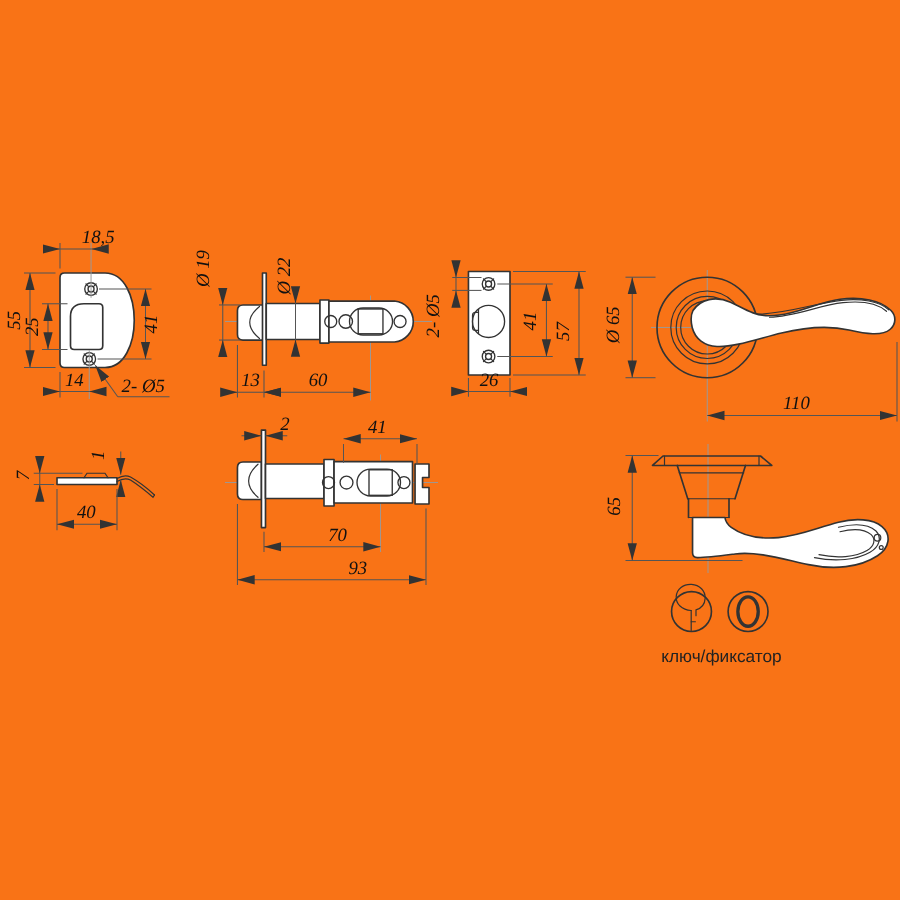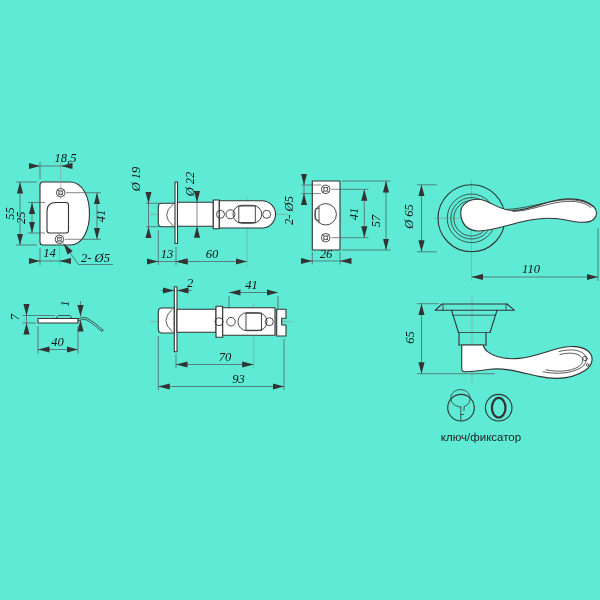--- a/index.html
+++ b/index.html
@@ -1,16 +1,16 @@
 <!DOCTYPE html>
 <html><head>
 <meta charset="utf-8">
 <style>
   html,body{margin:0;padding:0;background:#fff;}
-  .stage{width:600px;height:600px;background:#5eead4;position:relative;font-family:"Liberation Sans",sans-serif;}
+  .stage{width:600px;height:600px;background:#f97316;position:relative;font-family:"Liberation Sans",sans-serif;}
   svg{display:block;}
   .outline{fill:none;stroke:#333;stroke-width:1.1;stroke-linejoin:round;stroke-linecap:round;}
   .fillw{fill:#fff;stroke:#333;stroke-width:1.1;stroke-linejoin:round;}
   .thin{fill:none;stroke:#333;stroke-width:.8;stroke-linecap:round;}
   .cl{stroke:#999;stroke-width:.65;fill:none;}
   .ext{stroke:#555;stroke-width:.7;fill:none;}
   .dim{stroke:#555;stroke-width:.7;fill:none;}
   .hole{fill:none;stroke:#333;stroke-width:.9;}
   text{text-anchor:middle;}
   .t{font:italic 12.5px "Liberation Serif",serif;fill:#111;}

